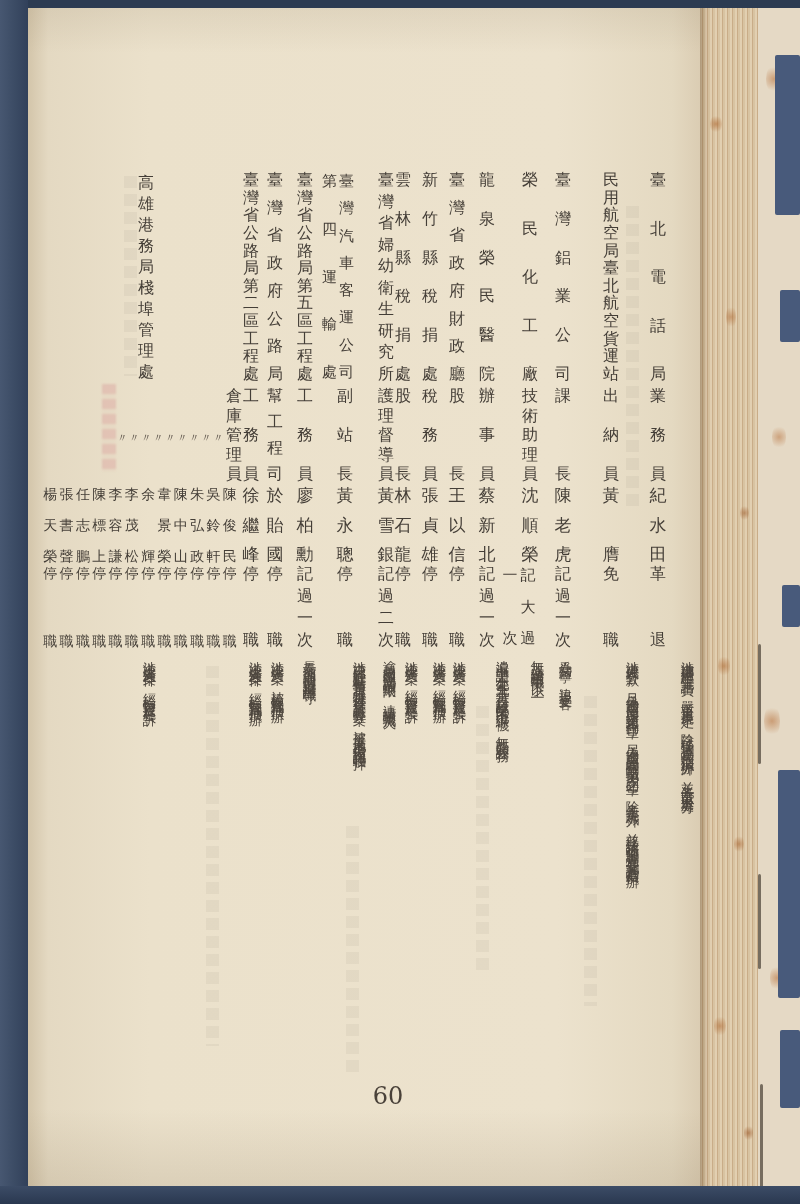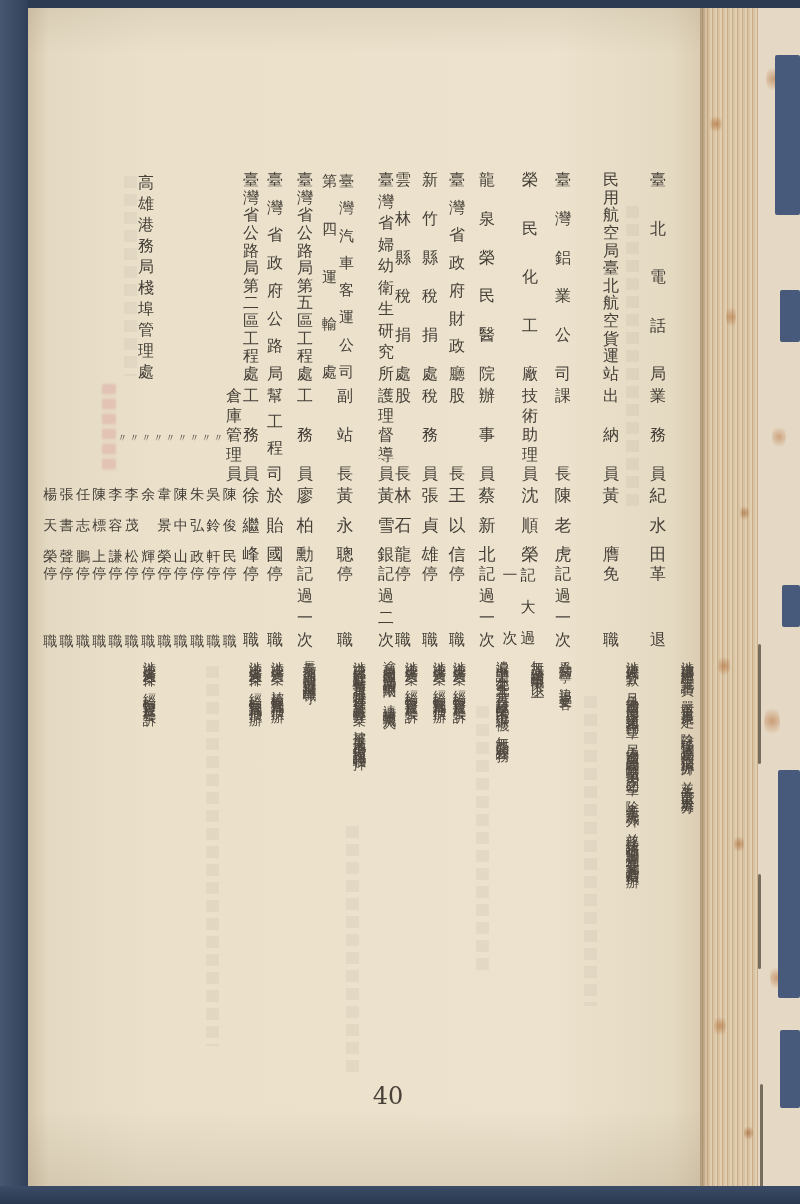--- a/index.html
+++ b/index.html
@@ -625,21 +625,21 @@
             </div>
           <div class="vcol gm-act">
               <span>停</span>
               <span>職</span>
             </div>
         </div>
         </div>
       <div class="vdesc" style="right:549px">涉嫌貪污案件，經檢察官提起公訴。</div>
     </div>
 
-    <div class="pageno">40</div>
+    <div class="pageno">60</div>
   </div>
 
   <div class="edge-stack">
     <div class="spot" style="left:10px;top:110px;width:12px;height:20px;background:radial-gradient(circle,rgba(168,92,34,.55),rgba(168,92,34,0) 70%)"></div>
     <div class="spot" style="left:26px;top:300px;width:10px;height:26px;background:radial-gradient(circle,rgba(168,92,34,.45),rgba(168,92,34,0) 70%)"></div>
     <div class="spot" style="left:40px;top:500px;width:9px;height:18px;background:radial-gradient(circle,rgba(150,80,30,.5),rgba(150,80,30,0) 70%)"></div>
     <div class="spot" style="left:18px;top:650px;width:12px;height:24px;background:radial-gradient(circle,rgba(168,92,34,.5),rgba(168,92,34,0) 70%)"></div>
     <div class="spot" style="left:34px;top:830px;width:10px;height:20px;background:radial-gradient(circle,rgba(160,86,30,.5),rgba(160,86,30,0) 70%)"></div>
     <div class="spot" style="left:14px;top:1010px;width:12px;height:24px;background:radial-gradient(circle,rgba(168,92,34,.5),rgba(168,92,34,0) 70%)"></div>
     <div class="spot" style="left:44px;top:1120px;width:9px;height:18px;background:radial-gradient(circle,rgba(150,80,30,.55),rgba(150,80,30,0) 70%)"></div>

